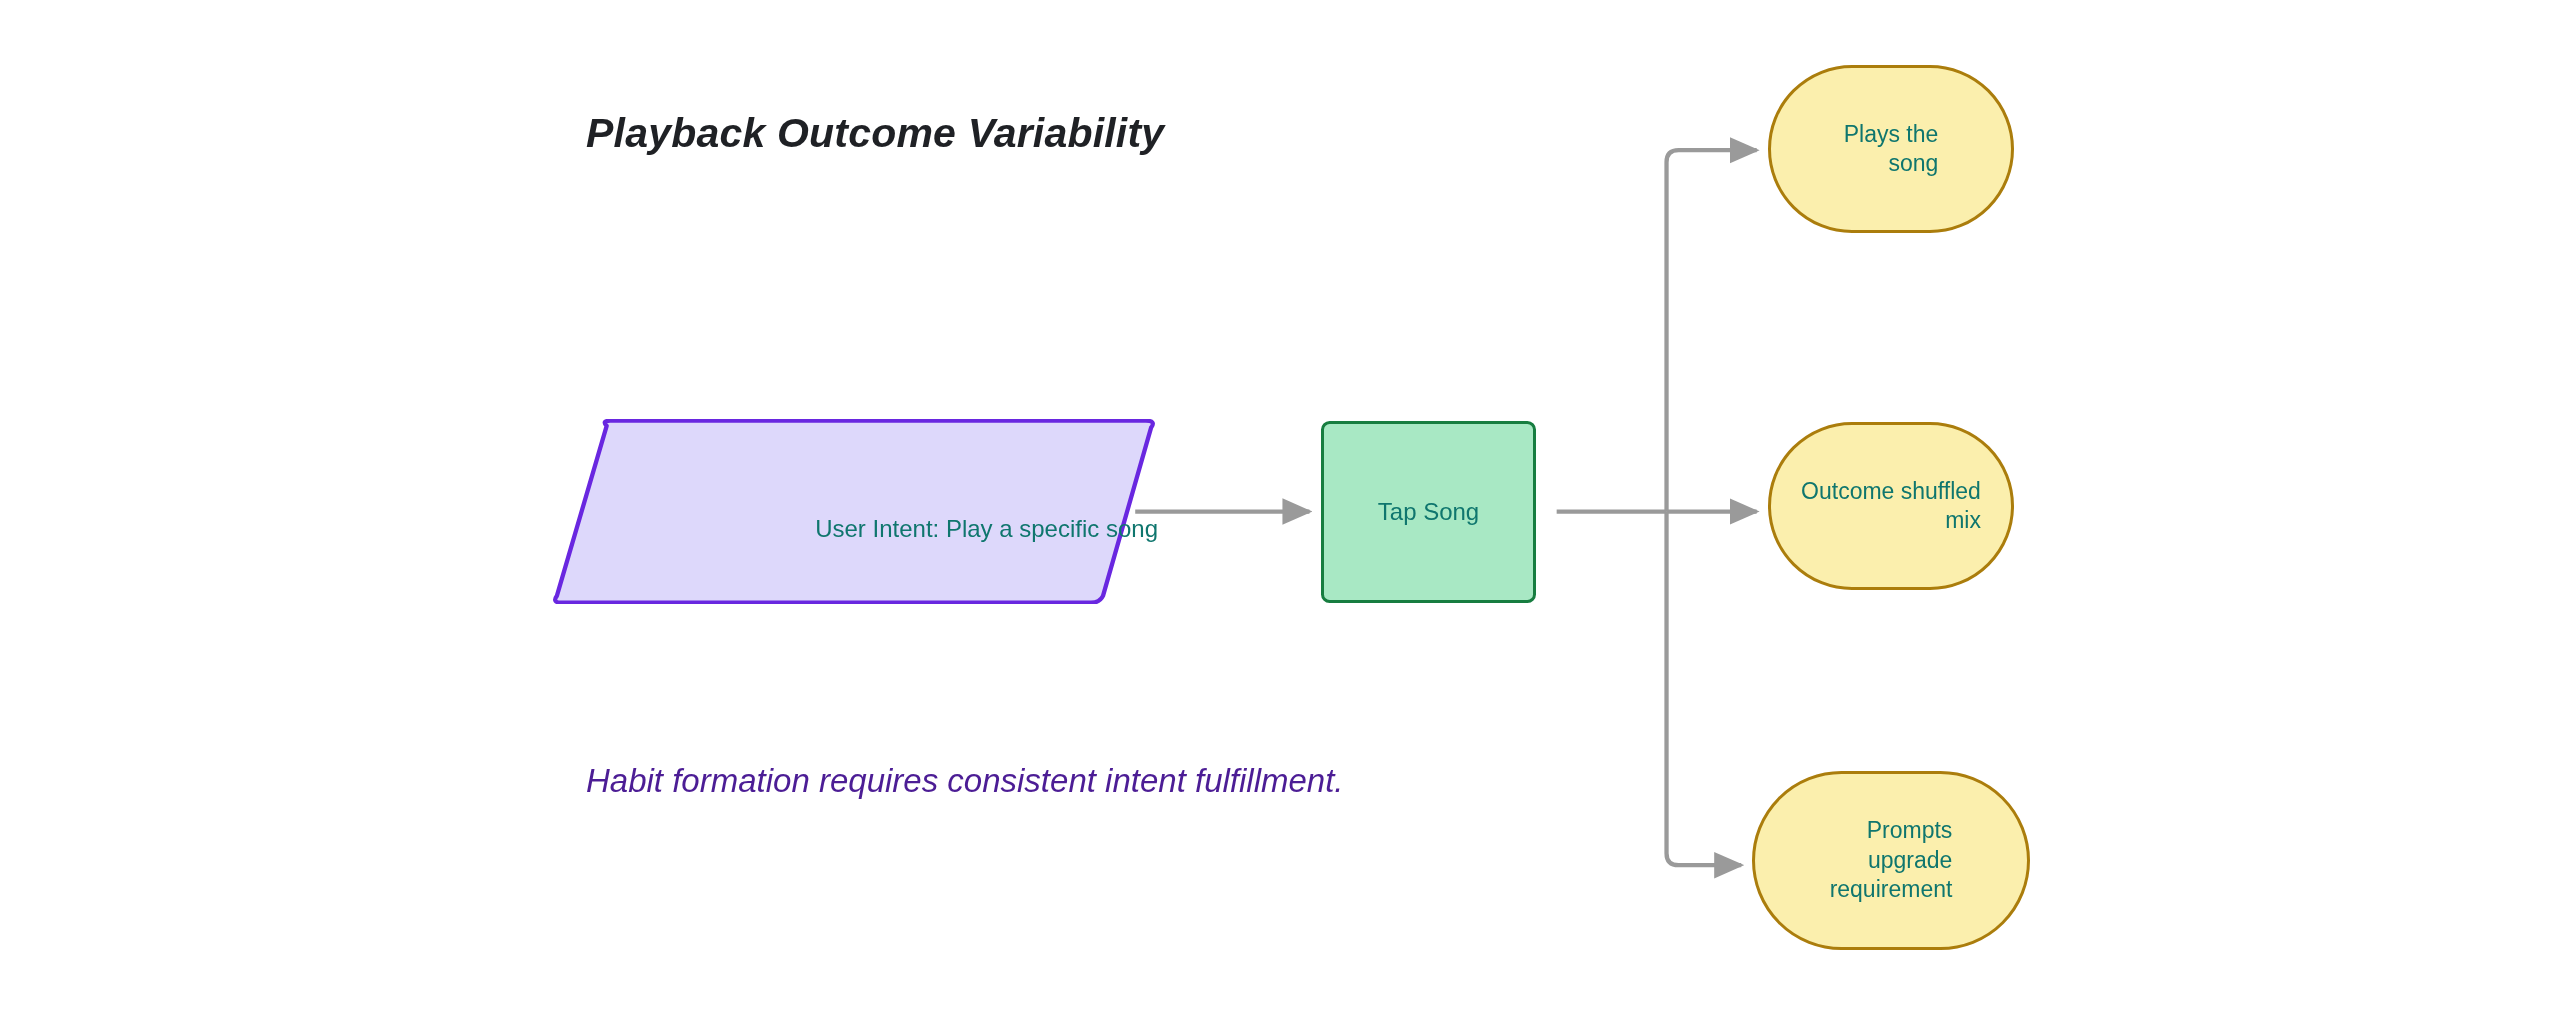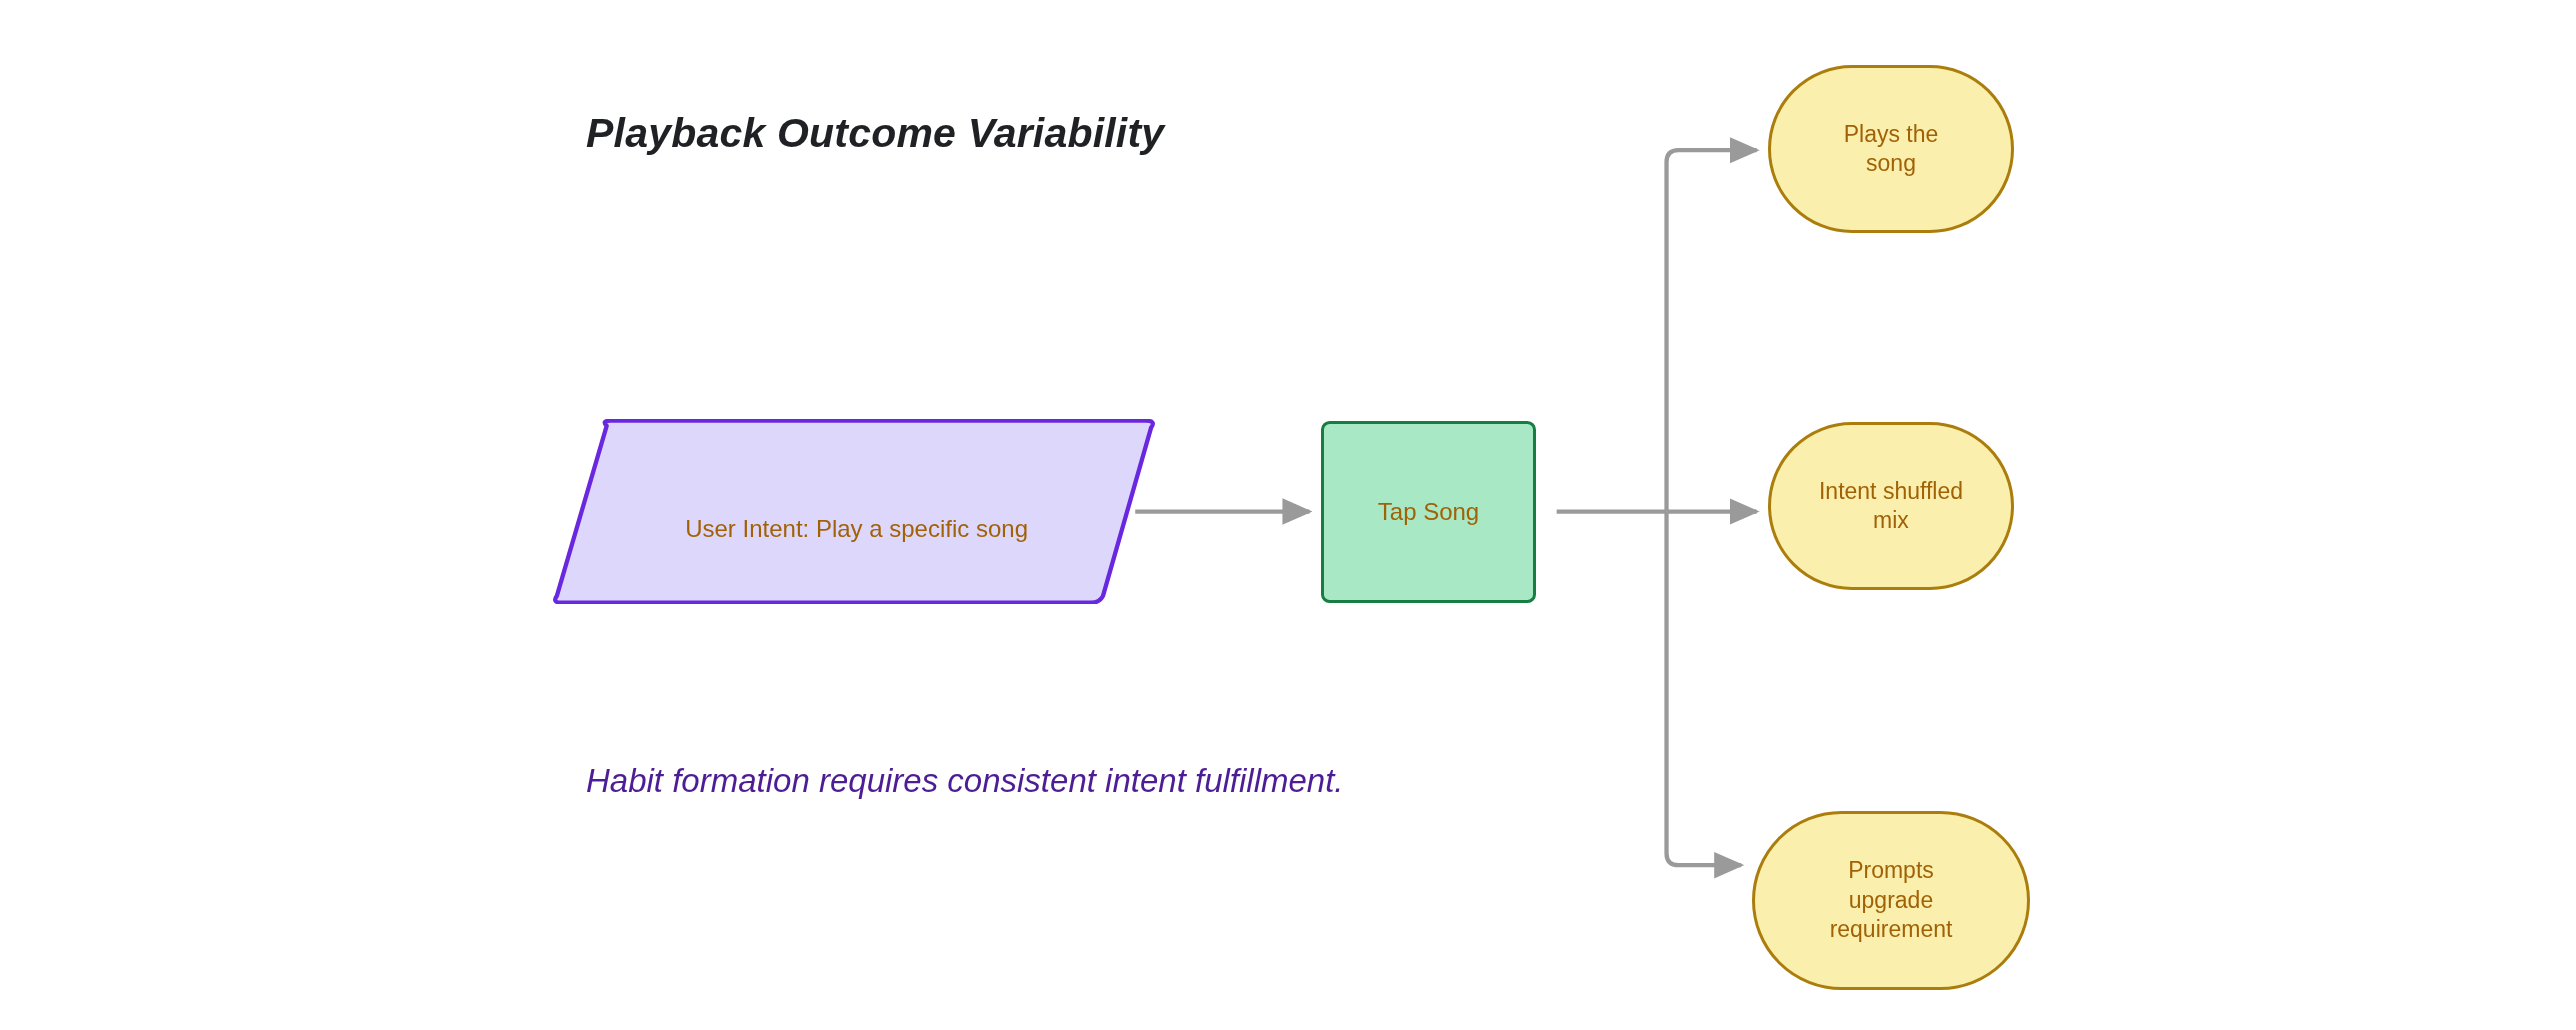--- a/index.html
+++ b/index.html
@@ -54,22 +54,22 @@
     height: 1030px;
     pointer-events: none;
   }
   
   .node {
     position: absolute;
     box-sizing: border-box;
     display: flex;
     align-items: center;
     justify-content: center;
-    text-align: center;
-    color: #a16207;
+    text-align: right;
+    color: #0f766e;
   }
   .node-label {
     display: block;
     line-height: 1.28;
     white-space: pre-line;
   }
 
   
   #node-user-intent {
     left: 550px;
@@ -122,21 +122,21 @@
     height: 168px;
   }
   #node-shuffled-mix {
     left: 1768px;
     top: 422px;
     width: 246px;
     height: 168px;
   }
   #node-upgrade-prompt {
     left: 1752px;
-    top: 811px;
+    top: 771px;
     width: 278px;
     height: 179px;
   }
 </style>
 </head>
 <body>
 
 <div id="canvas">
 
   <div id="diagram-title">Playback Outcome Variability</div>
@@ -169,21 +169,21 @@
   <div class="node" id="node-tap-song">
     <span class="node-label">Tap Song</span>
   </div>
 
   <div class="node pill" id="node-plays-song">
     <span class="node-label">Plays the
 song</span>
   </div>
 
   <div class="node pill" id="node-shuffled-mix">
-    <span class="node-label">Intent shuffled
+    <span class="node-label">Outcome shuffled
 mix</span>
   </div>
 
   <div class="node pill" id="node-upgrade-prompt">
     <span class="node-label">Prompts
 upgrade
 requirement</span>
   </div>
 
   <div id="diagram-caption">Habit formation requires consistent intent fulfillment.</div>

